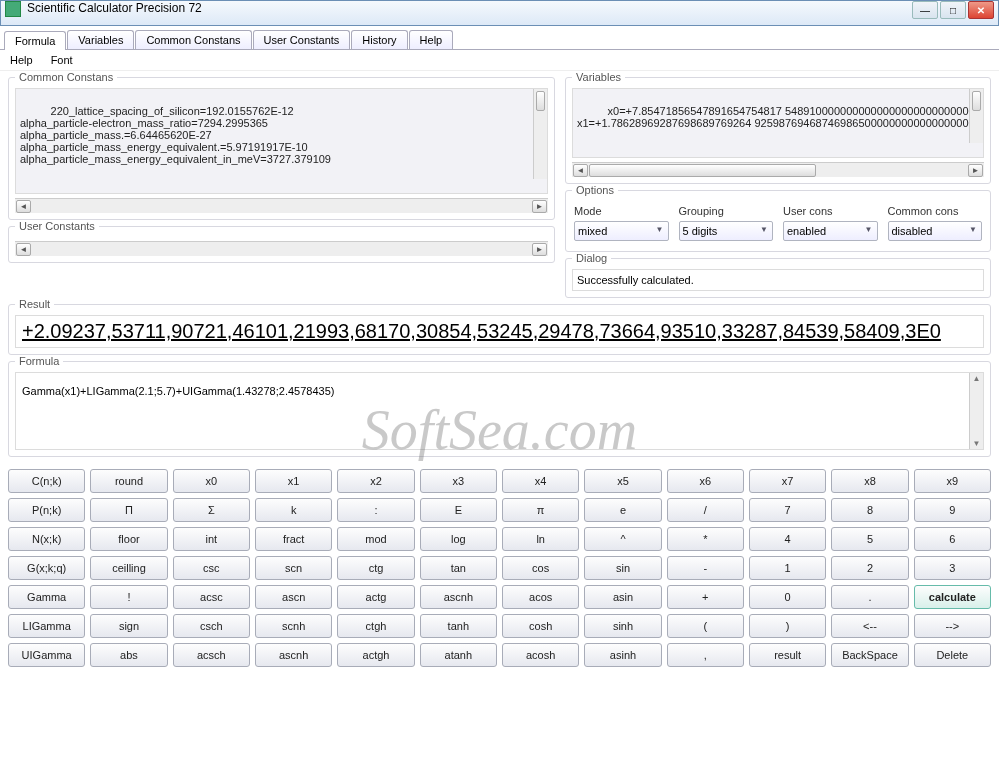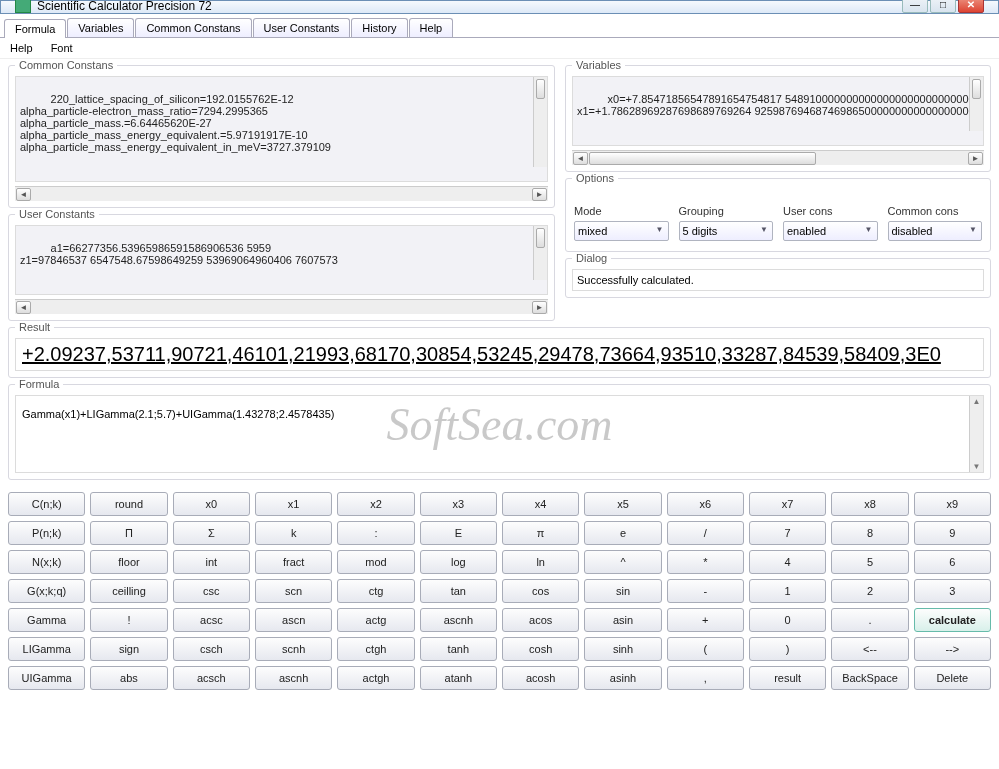--- a/index.html
+++ b/index.html
@@ -1,19 +1,19 @@
 <!DOCTYPE html>
 <html><head>
 <meta charset="utf-8">
 <style>
 * { box-sizing: border-box; margin: 0; padding: 0; font-family: Tahoma, "Segoe UI", sans-serif; font-size: 11px; }
 body { background: #fff; width: 999px; height: 769px; overflow: hidden; position: relative; }
 
 
-.titlebar { height: 14px; background: linear-gradient(#f5f9fd, #dde9f7); border: 1px solid #6b8fb5; display: flex; align-items: flex-end; padding: 0 14px; }
+.titlebar { height: 26px; background: linear-gradient(#f5f9fd, #dde9f7); border: 1px solid #6b8fb5; display: flex; align-items: flex-start; padding: 0 4px; }
 .titlebar-icon { width: 16px; height: 16px; background: #4a7; margin-right: 6px; border: 1px solid #284; }
 .titlebar-title { flex: 1; color: #000; font-size: 12px; }
 .win-btns { display: flex; gap: 2px; }
 .win-btn { width: 26px; height: 18px; border: 1px solid #9bb; background: linear-gradient(#f0f4f8, #d8e4ef); border-radius: 2px; display: flex; align-items: center; justify-content: center; font-size: 10px; cursor: pointer; }
 .win-btn.close { background: linear-gradient(#e98, #d43); border-color: #a33; color: #fff; font-weight: bold; }
 
 
 .tabstrip { display: flex; background: #fff; border-bottom: 1px solid #aab; padding: 2px 4px 0 4px; margin-top: 2px; }
 .tab { padding: 3px 10px; border: 1px solid #aab; border-bottom: none; background: linear-gradient(#fff, #eef); margin-right: 1px; border-radius: 3px 3px 0 0; cursor: pointer; }
 .tab.active { background: #fff; position: relative; top: 1px; }
@@ -35,21 +35,21 @@
 .textarea-box.small { min-height: 48px; }
 .scroll-v { position: absolute; right: 0; top: 0; bottom: 14px; width: 14px; background: #eee; border-left: 1px solid #ccc; }
 .scroll-v::after { content:''; position:absolute; top:2px; left:2px; right:2px; height:18px; background:linear-gradient(#fff,#ddd); border:1px solid #aaa; border-radius:2px; }
 .scroll-h { display:flex; align-items:center; height: 15px; background: #eee; border-top: 1px solid #ccc; margin-top:4px; }
 .scroll-h .arrow { width:15px; height:13px; background:linear-gradient(#fff,#ddd); border:1px solid #aaa; border-radius:2px; margin:0 1px; display:flex;align-items:center;justify-content:center;font-size:8px;color:#555;}
 .scroll-h .track { flex:1; position:relative; height:13px; }
 .scroll-h .thumb { position:absolute; left:0; top:0; bottom:0; width:60%; background:linear-gradient(#fff,#ddd); border:1px solid #aaa; border-radius:2px; }
 
 
 .options-row { display: flex; gap: 10px; padding: 4px 2px; }
-.opt { display: flex; flex-direction: column; gap: 4px; flex: 1; margin-top: 12px; }
+.opt { display: flex; flex-direction: column; gap: 4px; flex: 1; }
 .opt label { color: #333; }
 .select { border: 1px solid #b0b4c0; background: linear-gradient(#fff,#eef); padding: 3px 16px 3px 3px; position: relative; border-radius: 2px; cursor: pointer; }
 .select::after { content: "▼"; position: absolute; right: 4px; top: 3px; font-size: 8px; color: #556; }
 
 .dialog-box { background: #fff; border: 1px solid #dcdcdc; padding: 4px 4px; min-height: 20px; }
 
 
 .result-box { background: #fff; border: 1px solid #dcdcdc; padding: 4px 6px; font-size: 20px; font-family: Arial, sans-serif; white-space:nowrap; overflow:hidden;text-decoration:underline; }
 
 
@@ -57,21 +57,21 @@
 .formula-scroll-v { position:absolute; right:0; top:0; bottom:0; width:14px; background:#eee; border-left:1px solid #ccc;}
 .formula-scroll-v::before{content:'▲';position:absolute;top:1px;left:0;right:0;text-align:center;font-size:8px;color:#777;}
 .formula-scroll-v::after{content:'▼';position:absolute;bottom:1px;left:0;right:0;text-align:center;font-size:8px;color:#777;}
 
 
 .btn-grid { display: grid; grid-template-columns: repeat(12, 1fr); gap: 5px; padding: 6px 8px; }
 .calc-btn { border: 1px solid #a8acb8; background: linear-gradient(#fdfdfd, #e6e8ef); border-radius: 3px; padding: 5px 2px; text-align: center; cursor: pointer; font-size: 11px; color: #222; }
 .calc-btn.primary { font-weight: bold; border-color:#6ba; background:linear-gradient(#fdfdfd,#d8f0ea);}
 
 
-.watermark { position: absolute; left: 50%; top: 398px; transform: translateX(-50%); font-size: 46px; font-style: italic; font-family: Georgia, serif; color: rgba(100,100,100,0.35); pointer-events: none; white-space:nowrap;}
+.watermark { position: absolute; left: 50%; top: 398px; transform: translateX(-50%); font-size: 56px; font-style: italic; font-family: Georgia, serif; color: rgba(100,100,100,0.35); pointer-events: none; white-space:nowrap;}
 </style>
 </head>
 <body>
 
 <div class="titlebar">
   <div class="titlebar-icon"></div>
   <div class="titlebar-title">Scientific Calculator Precision 72</div>
   <div class="win-btns">
     <div class="win-btn">—</div>
     <div class="win-btn">□</div>
@@ -107,25 +107,20 @@
           <div class="scroll-v"></div>
         </div>
         <div class="scroll-h">
           <div class="arrow">◄</div>
           <div class="track"></div>
           <div class="arrow">►</div>
         </div>
       </div>
       <div class="group">
         <div class="group-title">User Constants</div>
-        <div class="textarea-box small">
-          <span>a1=66277356.53965986591586906536 5959
-z1=97846537 6547548.67598649259 53969064960406 7607573</span>
-          <div class="scroll-v"></div>
-        </div>
         <div class="scroll-h">
           <div class="arrow">◄</div>
           <div class="track"></div>
           <div class="arrow">►</div>
         </div>
       </div>
     </div>
     <div class="col-right">
       <div class="group">
         <div class="group-title">Variables</div>

